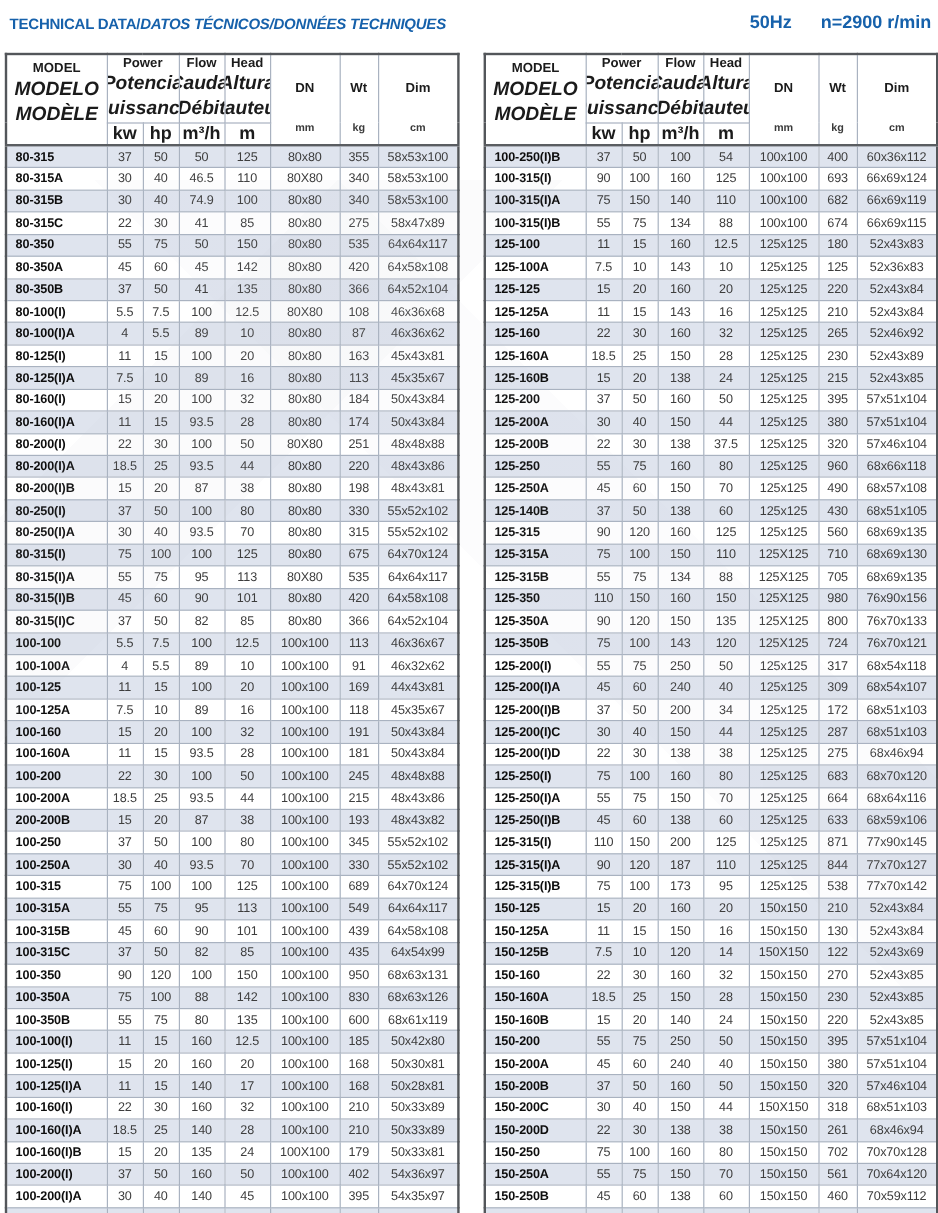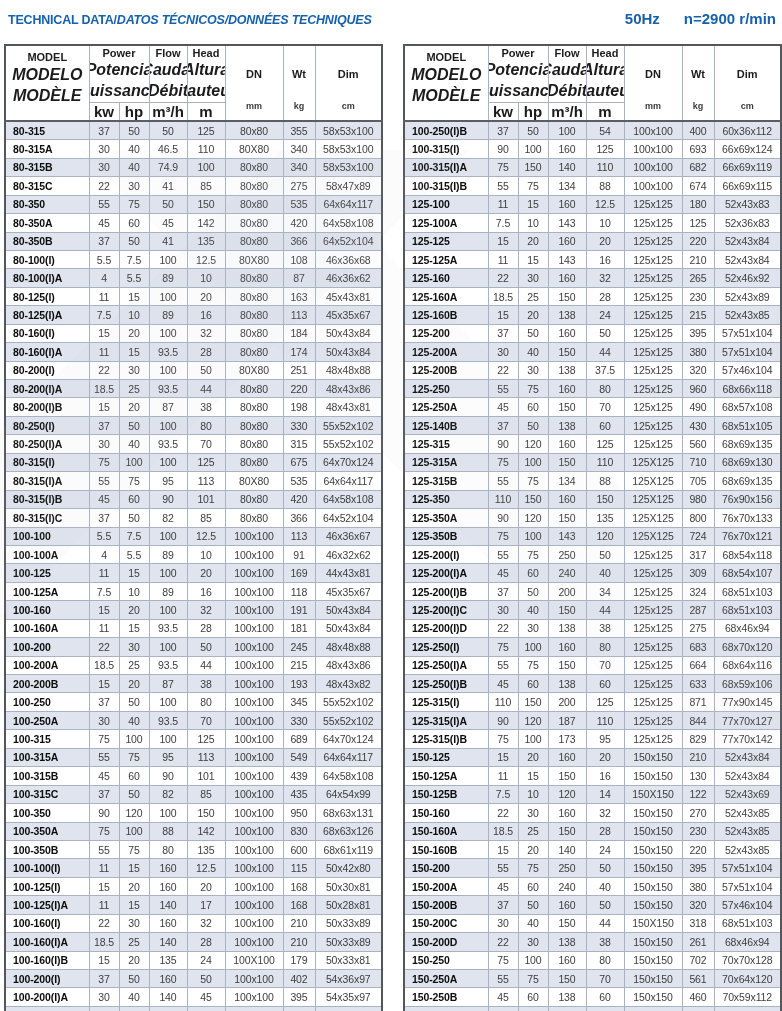--- a/index.html
+++ b/index.html
@@ -542,21 +542,21 @@
         <td class="">600</td>
         <td class="">68x61x119</td>
       </tr>
       <tr>
         <td class="model">100-100(I)</td>
         <td class="">11</td>
         <td class="">15</td>
         <td class="">160</td>
         <td class="">12.5</td>
         <td class="">100x100</td>
-        <td class="">115</td>
+        <td class="">185</td>
         <td class="">50x42x80</td>
       </tr>
       <tr>
         <td class="model">100-125(I)</td>
         <td class="">15</td>
         <td class="">20</td>
         <td class="">160</td>
         <td class="">20</td>
         <td class="">100x100</td>
         <td class="">168</td>
@@ -961,21 +961,21 @@
         <td class="">309</td>
         <td class="">68x54x107</td>
       </tr>
       <tr>
         <td class="model">125-200(I)B</td>
         <td class="">37</td>
         <td class="">50</td>
         <td class="">200</td>
         <td class="">34</td>
         <td class="">125x125</td>
-        <td class="">324</td>
+        <td class="">172</td>
         <td class="">68x51x103</td>
       </tr>
       <tr>
         <td class="model">125-200(I)C</td>
         <td class="">30</td>
         <td class="">40</td>
         <td class="">150</td>
         <td class="">44</td>
         <td class="">125x125</td>
         <td class="">287</td>
@@ -1041,21 +1041,21 @@
         <td class="">844</td>
         <td class="">77x70x127</td>
       </tr>
       <tr>
         <td class="model">125-315(I)B</td>
         <td class="">75</td>
         <td class="">100</td>
         <td class="">173</td>
         <td class="">95</td>
         <td class="">125x125</td>
-        <td class="">829</td>
+        <td class="">538</td>
         <td class="">77x70x142</td>
       </tr>
       <tr>
         <td class="model">150-125</td>
         <td class="">15</td>
         <td class="">20</td>
         <td class="">160</td>
         <td class="">20</td>
         <td class="">150x150</td>
         <td class="">210</td>

